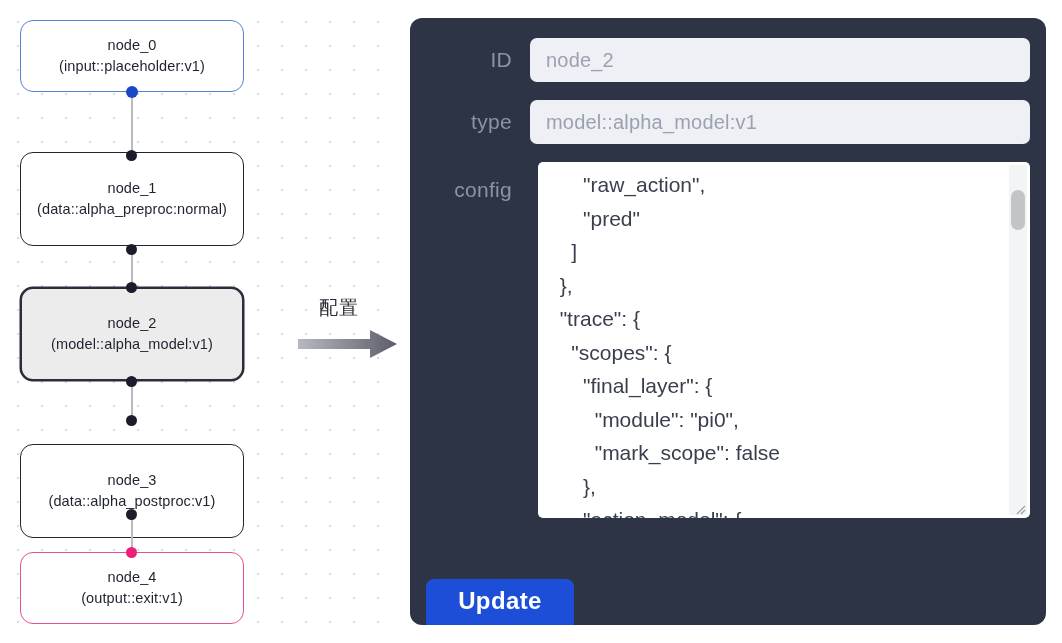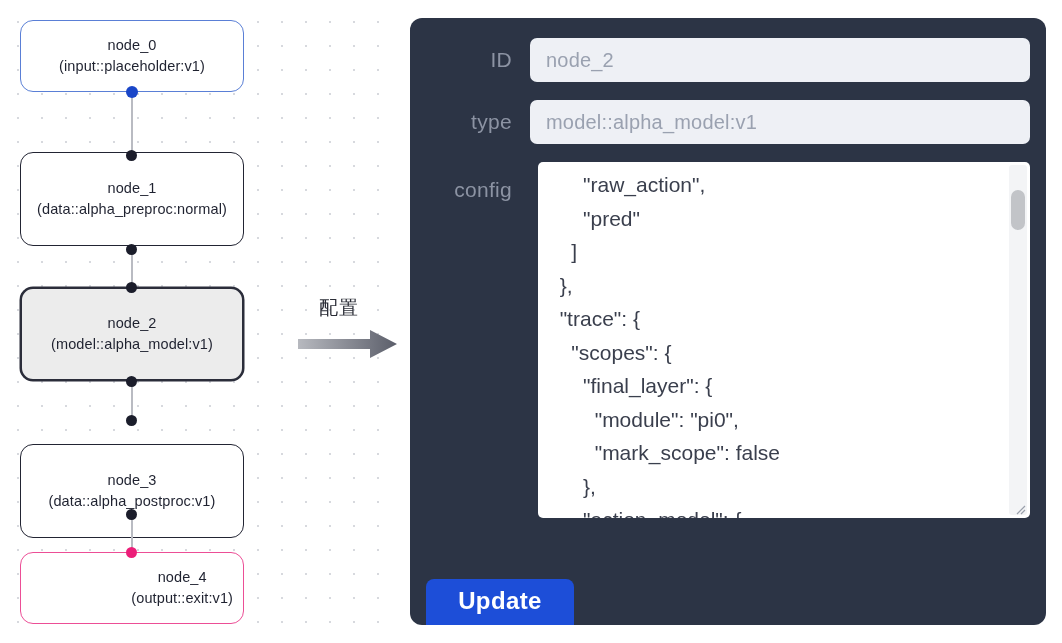--- a/index.html
+++ b/index.html
@@ -42,21 +42,21 @@
     text-align: center;
     display: flex;
     align-items: center;
     justify-content: center;
     padding: 2px 10px;
     letter-spacing: .1px;
   }
   .flow-node .nlabel { white-space: pre-line; }
 
   .flow-node.is-input  { border-color: #5a7fd6; }
-  .flow-node.is-output { border-color: #ec4e96; justify-content: flex-end; }
+  .flow-node.is-output { border-color: #ec4e96; }
   .flow-node.is-selected {
     border: 2px solid #2b2d3a;
     background: #ececec;
     box-shadow: 0 0 0 0.5px #2b2d3a;
   }
 
   
   .handle {
     position: absolute;
     width: 11px; height: 11px;

